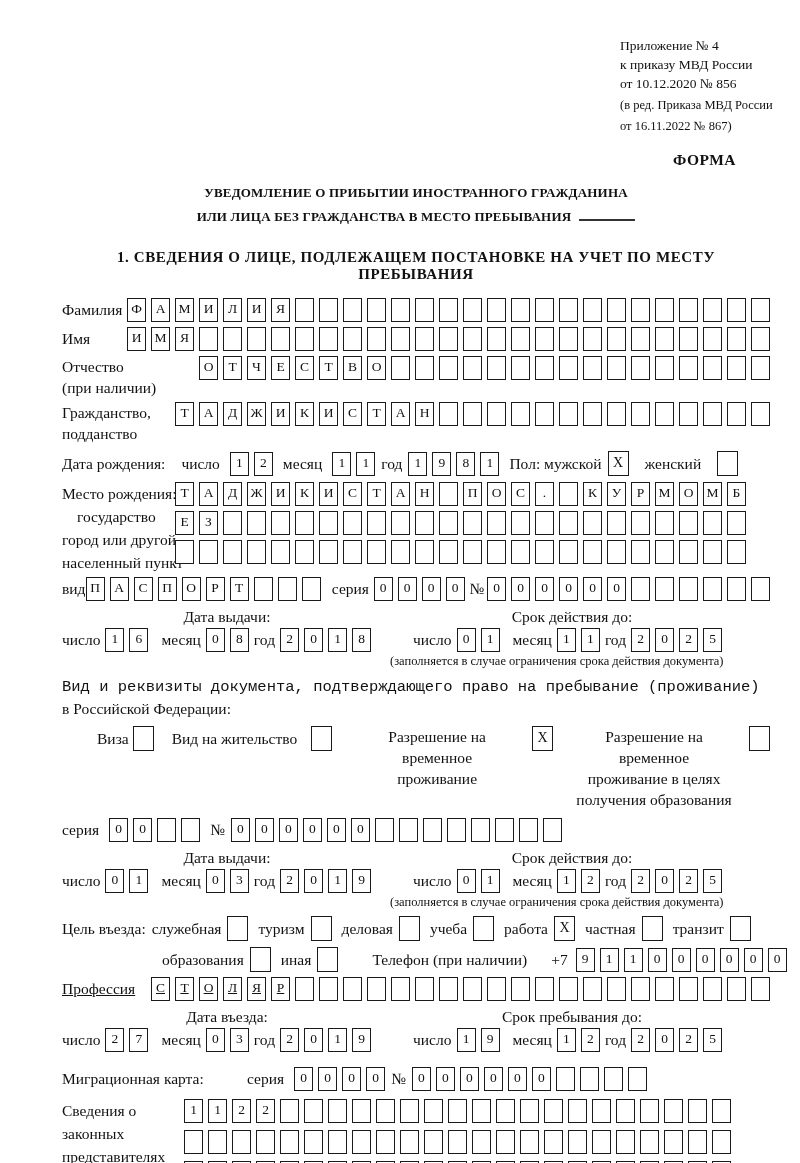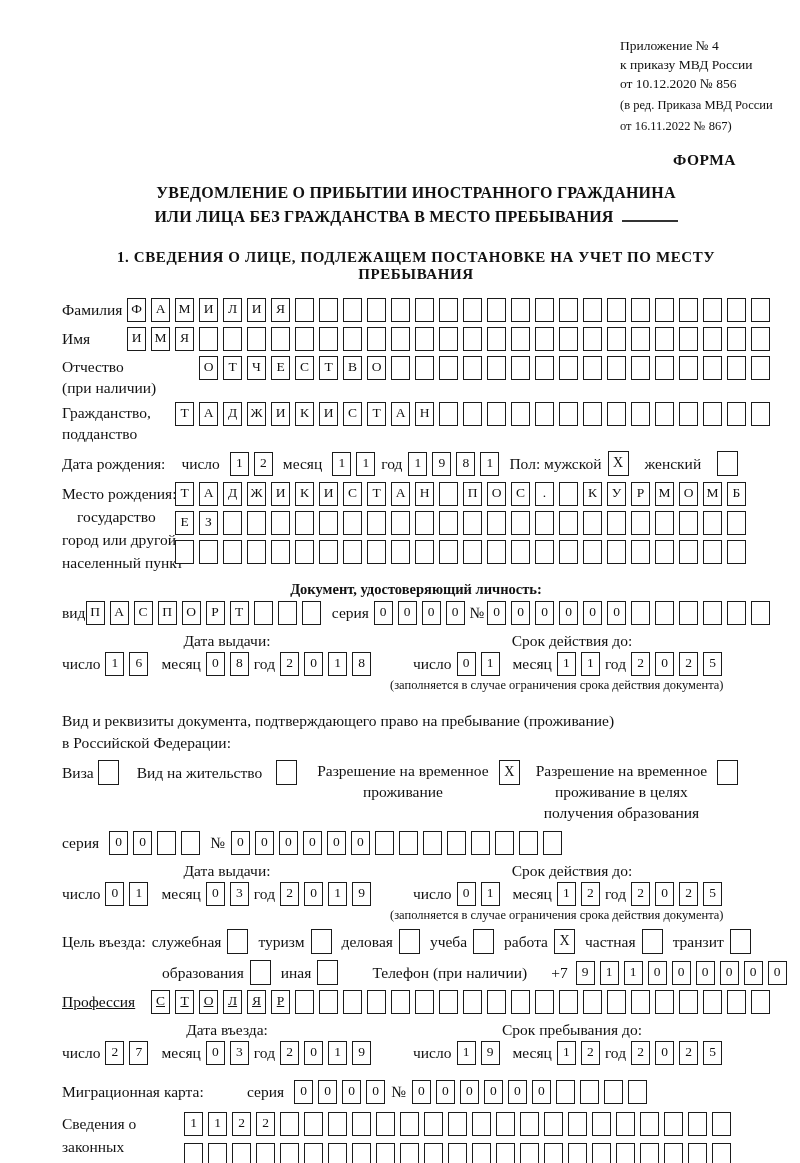--- a/index.html
+++ b/index.html
@@ -10,37 +10,37 @@
   }
   .page { padding:36px 30px 0 62px; }
 
   
   .annex { margin-left:558px; width:210px; }
   .annex .ln { font-size:13.5px; line-height:19px; }
   .annex .note { font-size:12.5px; line-height:18px; margin-top:3px; }
   .forma { text-align:right; padding-right:34px; font-weight:bold; font-size:15.5px; margin-top:16px; letter-spacing:0.5px; }
 
   
-  .title { text-align:center; font-weight:bold; font-size:16px; line-height:24px; margin-top:12px; letter-spacing:0.2px; }
+  .title { text-align:center; font-weight:bold; font-size:13px; line-height:24px; margin-top:12px; letter-spacing:0.2px; }
   .blank-line { display:inline-block; width:56px; border-bottom:2px solid #333; height:14px; margin-left:8px; }
   .section1 { text-align:center; font-weight:bold; font-size:15px; letter-spacing:0.6px; margin-top:20px; }
 
   
   .frow { display:flex; align-items:flex-start; margin-top:5px; }
   .cells { display:flex; gap:5px; flex:0 0 auto; }
   .cell {
     width:19px; height:24px; border:1.6px solid #1b1b1b; background:#fff;
     font-size:13.5px; line-height:20px; text-align:center; flex:0 0 auto;
   }
   .cb { width:21px; height:25px; border:1.6px solid #1b1b1b; background:#fff;
         font-size:14px; line-height:21px; text-align:center; flex:0 0 auto; }
   .lbl { line-height:24px; white-space:nowrap; }
   .lbl2 { line-height:19px; white-space:nowrap; }
   .stack { display:flex; flex-direction:column; }
-  .inline { display:flex; align-items:center; }
+  .inline { display:flex; align-items:center;margin-left:35px; }
 
   .w-surname { width:68px; }
   .w-patr { width:143px; }
   .w-cit { width:118px; }
   .w-place { width:113px; }
 
   
   .dheads { display:flex; margin-top:7px; }
   .dh-left { width:330px; text-align:center; }
   .dh-right { width:360px; text-align:center; }
@@ -331,21 +331,20 @@
           <div class="cell"></div>
           <div class="cell"></div>
           <div class="cell"></div>
           <div class="cell"></div>
           <div class="cell"></div>
           <div class="cell"></div>
         </div>
     </div>
   </div>
 
-  <div class="doc-heading">Документ, удостоверяющий личность:</div>
 
   <div class="frow" style="margin-top:3px; align-items:center;">
     <div class="lbl" style="width:48px;">вид</div>
     <div class="cells">
         <div class="cell">П</div>
         <div class="cell">А</div>
         <div class="cell">С</div>
         <div class="cell">П</div>
         <div class="cell">О</div>
         <div class="cell">Р</div>
@@ -422,21 +421,21 @@
       <div class="cells">
           <div class="cell">2</div>
           <div class="cell">0</div>
           <div class="cell">2</div>
           <div class="cell">5</div>
         </div>
     </div>
   </div>
   <div class="note-small">(заполняется в случае ограничения срока действия документа)</div>
 
-  <div class="lbl2" style="margin-top:17px; line-height:22px;">Вид и реквизиты документа, подтверждающего право на пребывание (проживание)</div>
+  <div class="lbl2" style="margin-top:7px; line-height:22px;font-family:Liberation Mono, monospace;">Вид и реквизиты документа, подтверждающего право на пребывание (проживание)</div>
   <div class="lbl2" style="line-height:22px;">в Российской Федерации:</div>
 
   <div class="options-row">
     <div class="inline">
       <span class="lbl">Виза</span>
       <div class="cb" style="margin-left:4px;"></div>
     </div>
     <div class="inline" style="margin-left:18px;">
       <span class="lbl">Вид на жительство</span>
       <div class="cb" style="margin-left:14px;"></div>

